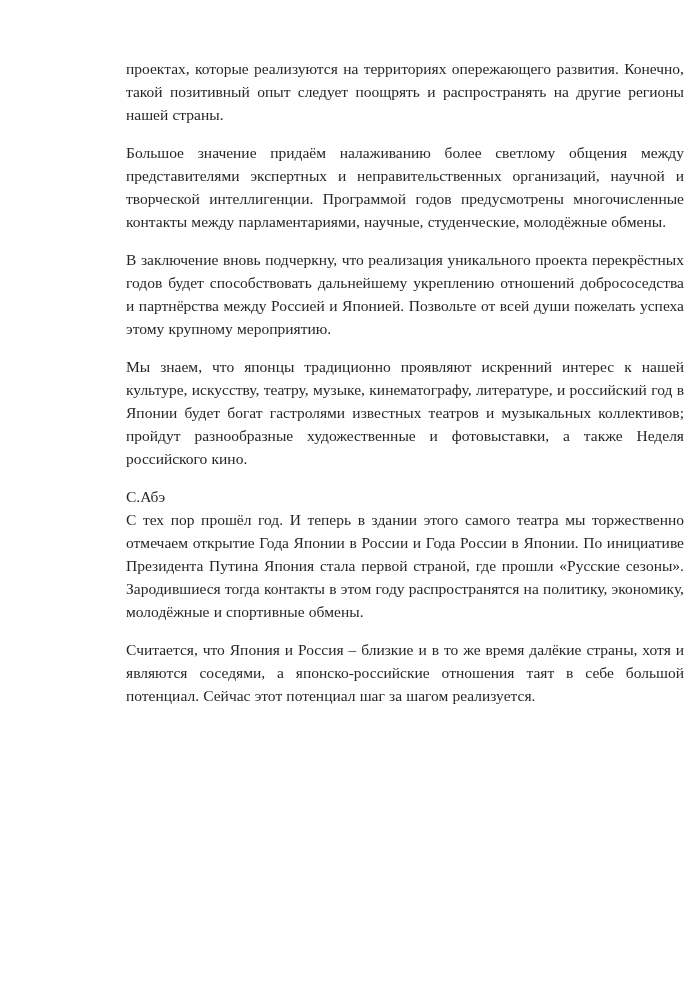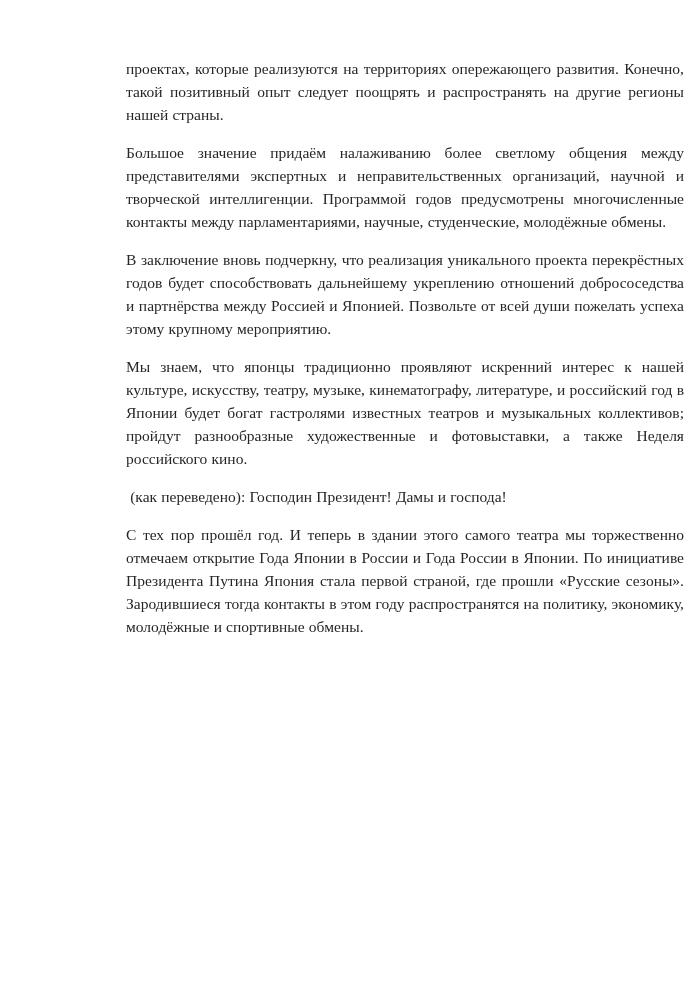--- a/index.html
+++ b/index.html
@@ -38,15 +38,16 @@
   }
 </style>
 </head>
 <body>
 
 <div class="document-page">
   <p class="para">проектах, которые реализуются на территориях опережающего развития. Конечно, такой позитивный опыт следует поощрять и распространять на другие регионы нашей страны.</p>
   <p class="para">Большое значение придаём налаживанию более светлому общения между представителями экспертных и неправительственных организаций, научной и творческой интеллигенции. Программой годов предусмотрены многочисленные контакты между парламентариями, научные, студенческие, молодёжные обмены.</p>
   <p class="para">В заключение вновь подчеркну, что реализация уникального проекта перекрёстных годов будет способствовать дальнейшему укреплению отношений добрососедства и партнёрства между Россией и Японией. Позвольте от всей души пожелать успеха этому крупному мероприятию.</p>
   <p class="para">Мы знаем, что японцы традиционно проявляют искренний интерес к нашей культуре, искусству, театру, музыке, кинематографу, литературе, и российский год в Японии будет богат гастролями известных театров и музыкальных коллективов; пройдут разнообразные художественные и фотовыставки, а также Неделя российского кино.</p>
-  <p class="para single">&nbsp;(как переведено): Господин Президент! Дамы и господа!</p>
+  <p class="para single tight">С.Абэ</p>
   <p class="para">С тех пор прошёл год. И теперь в здании этого самого театра мы торжественно отмечаем открытие Года Японии в России и Года России в Японии. По инициативе Президента Путина Япония стала первой страной, где прошли «Русские сезоны». Зародившиеся тогда контакты в этом году распространятся на политику, экономику, молодёжные и спортивные обмены.</p>
+  <p class="para">Считается, что Япония и Россия – близкие и в то же время далёкие страны, хотя и являются соседями, а японско-российские отношения таят в себе большой потенциал. Сейчас этот потенциал шаг за шагом реализуется.</p>
 </div>
 
 </body></html>

